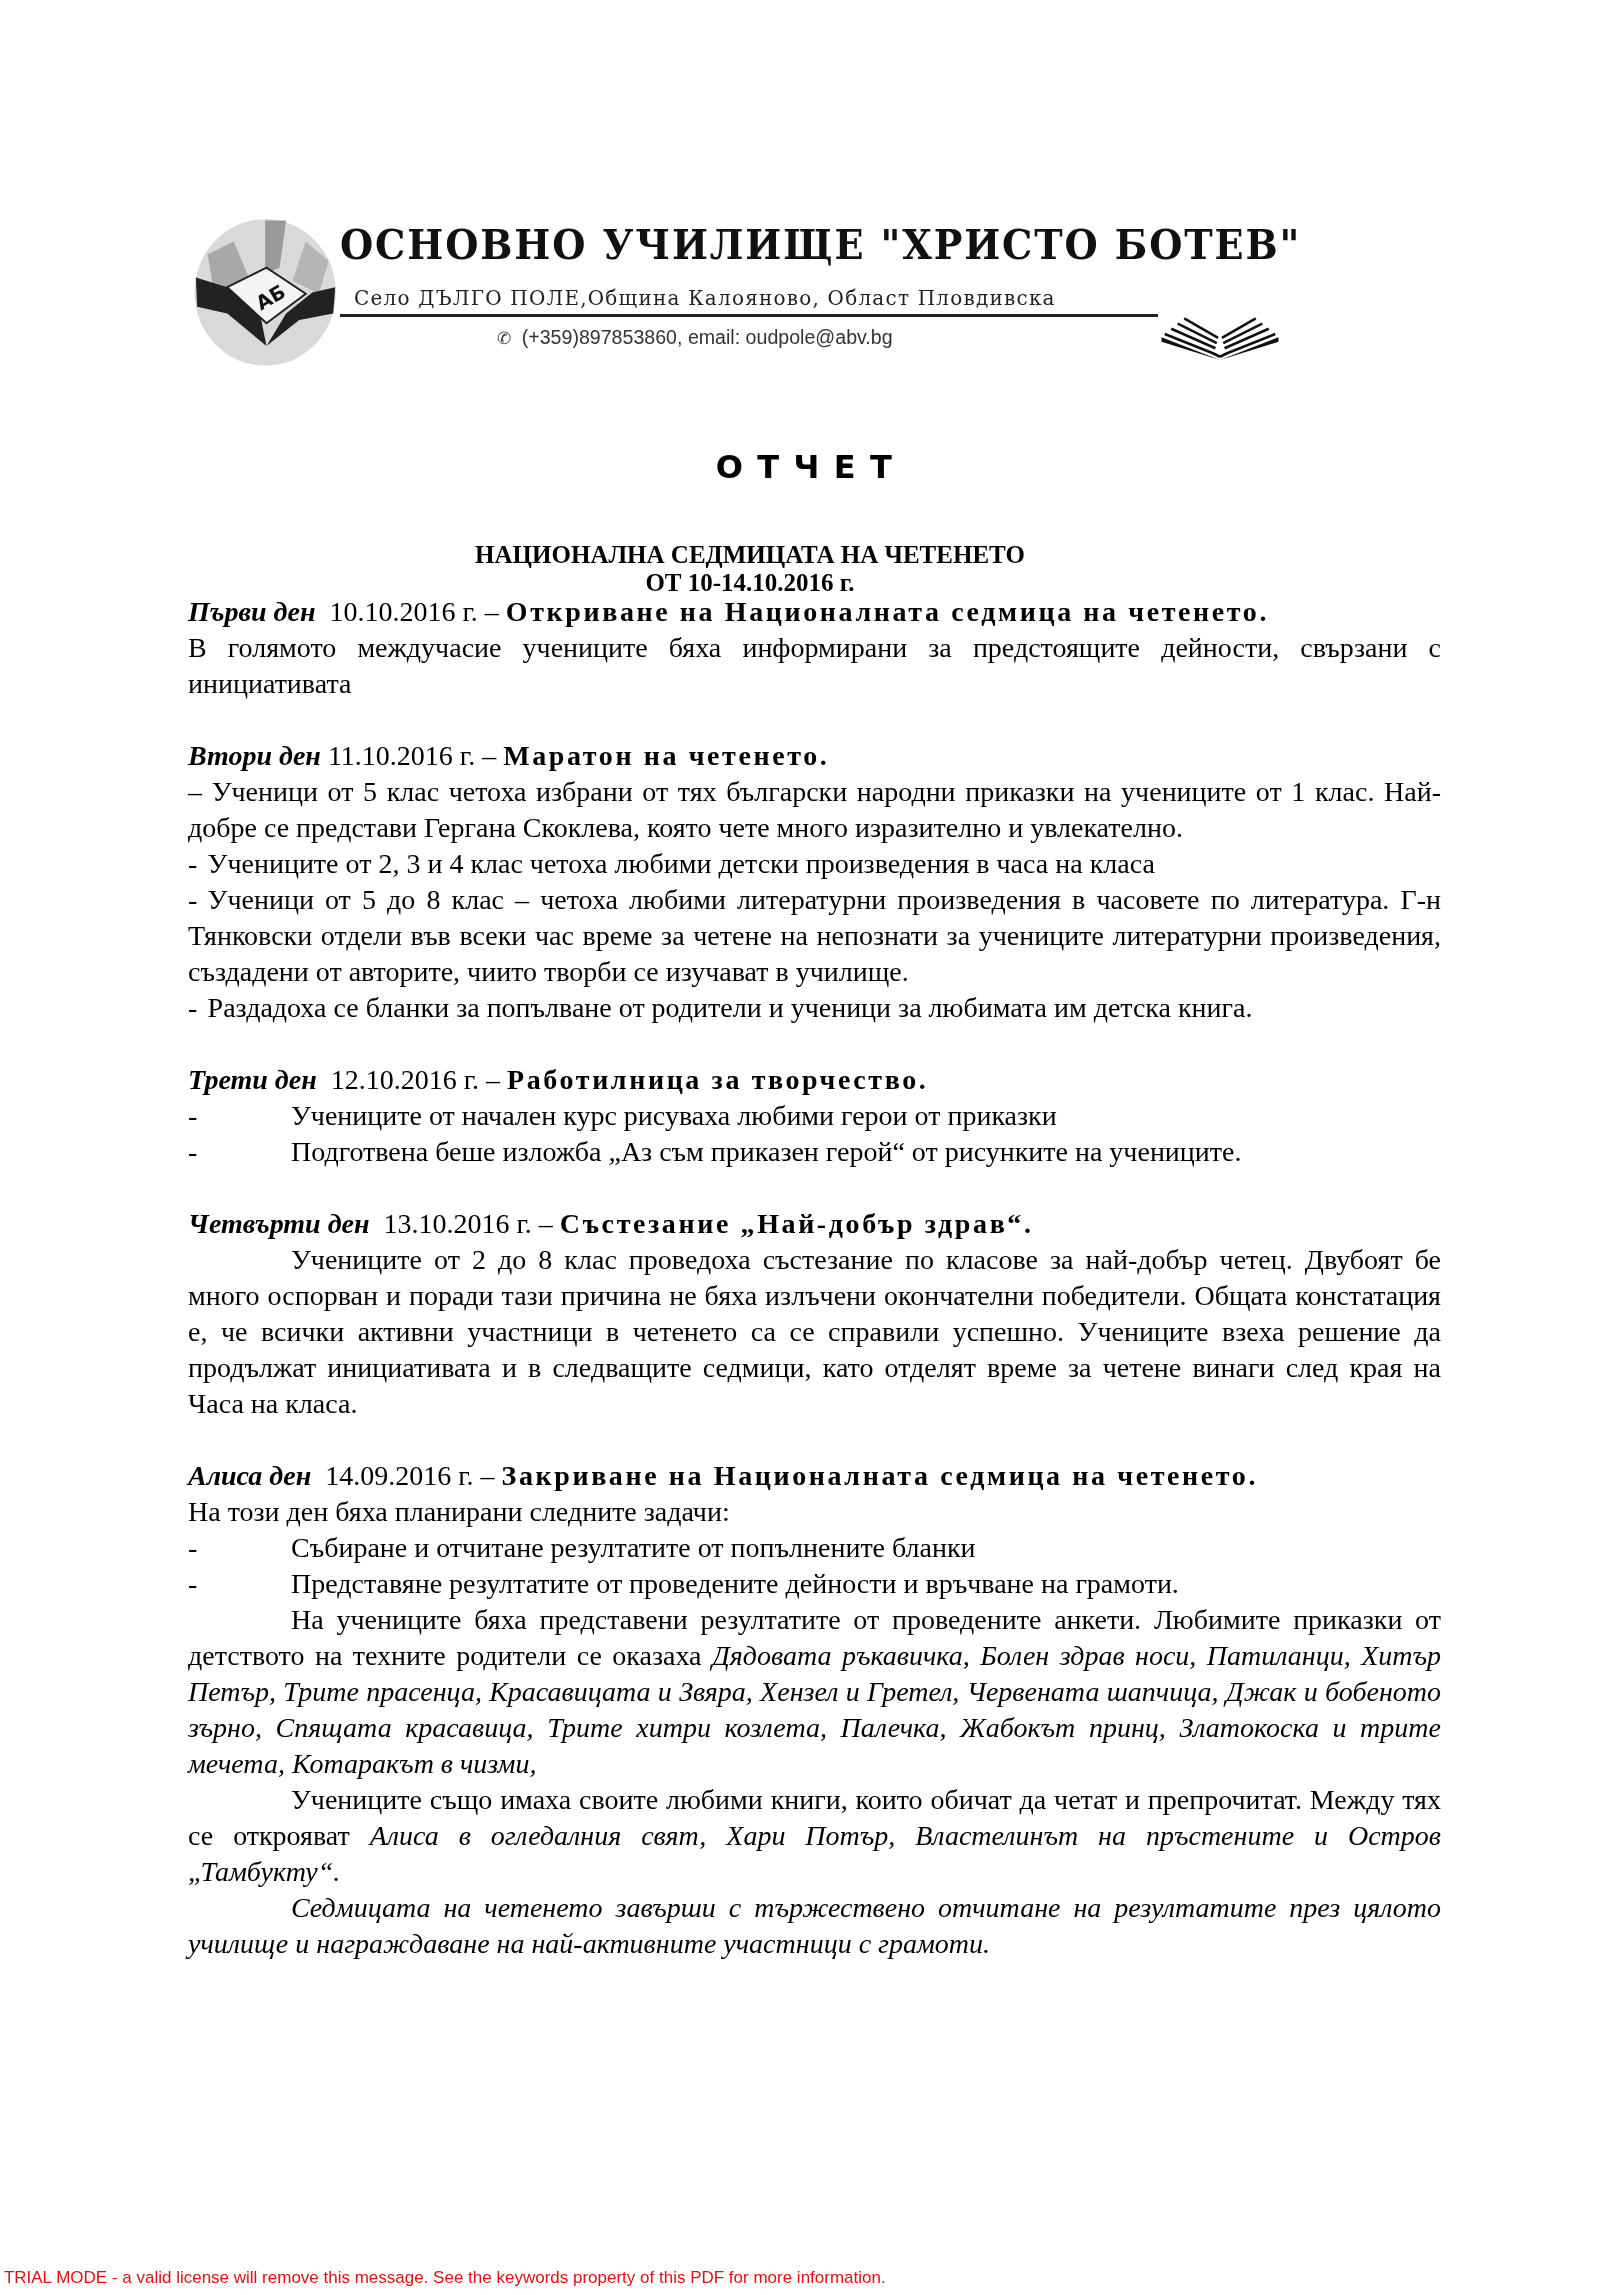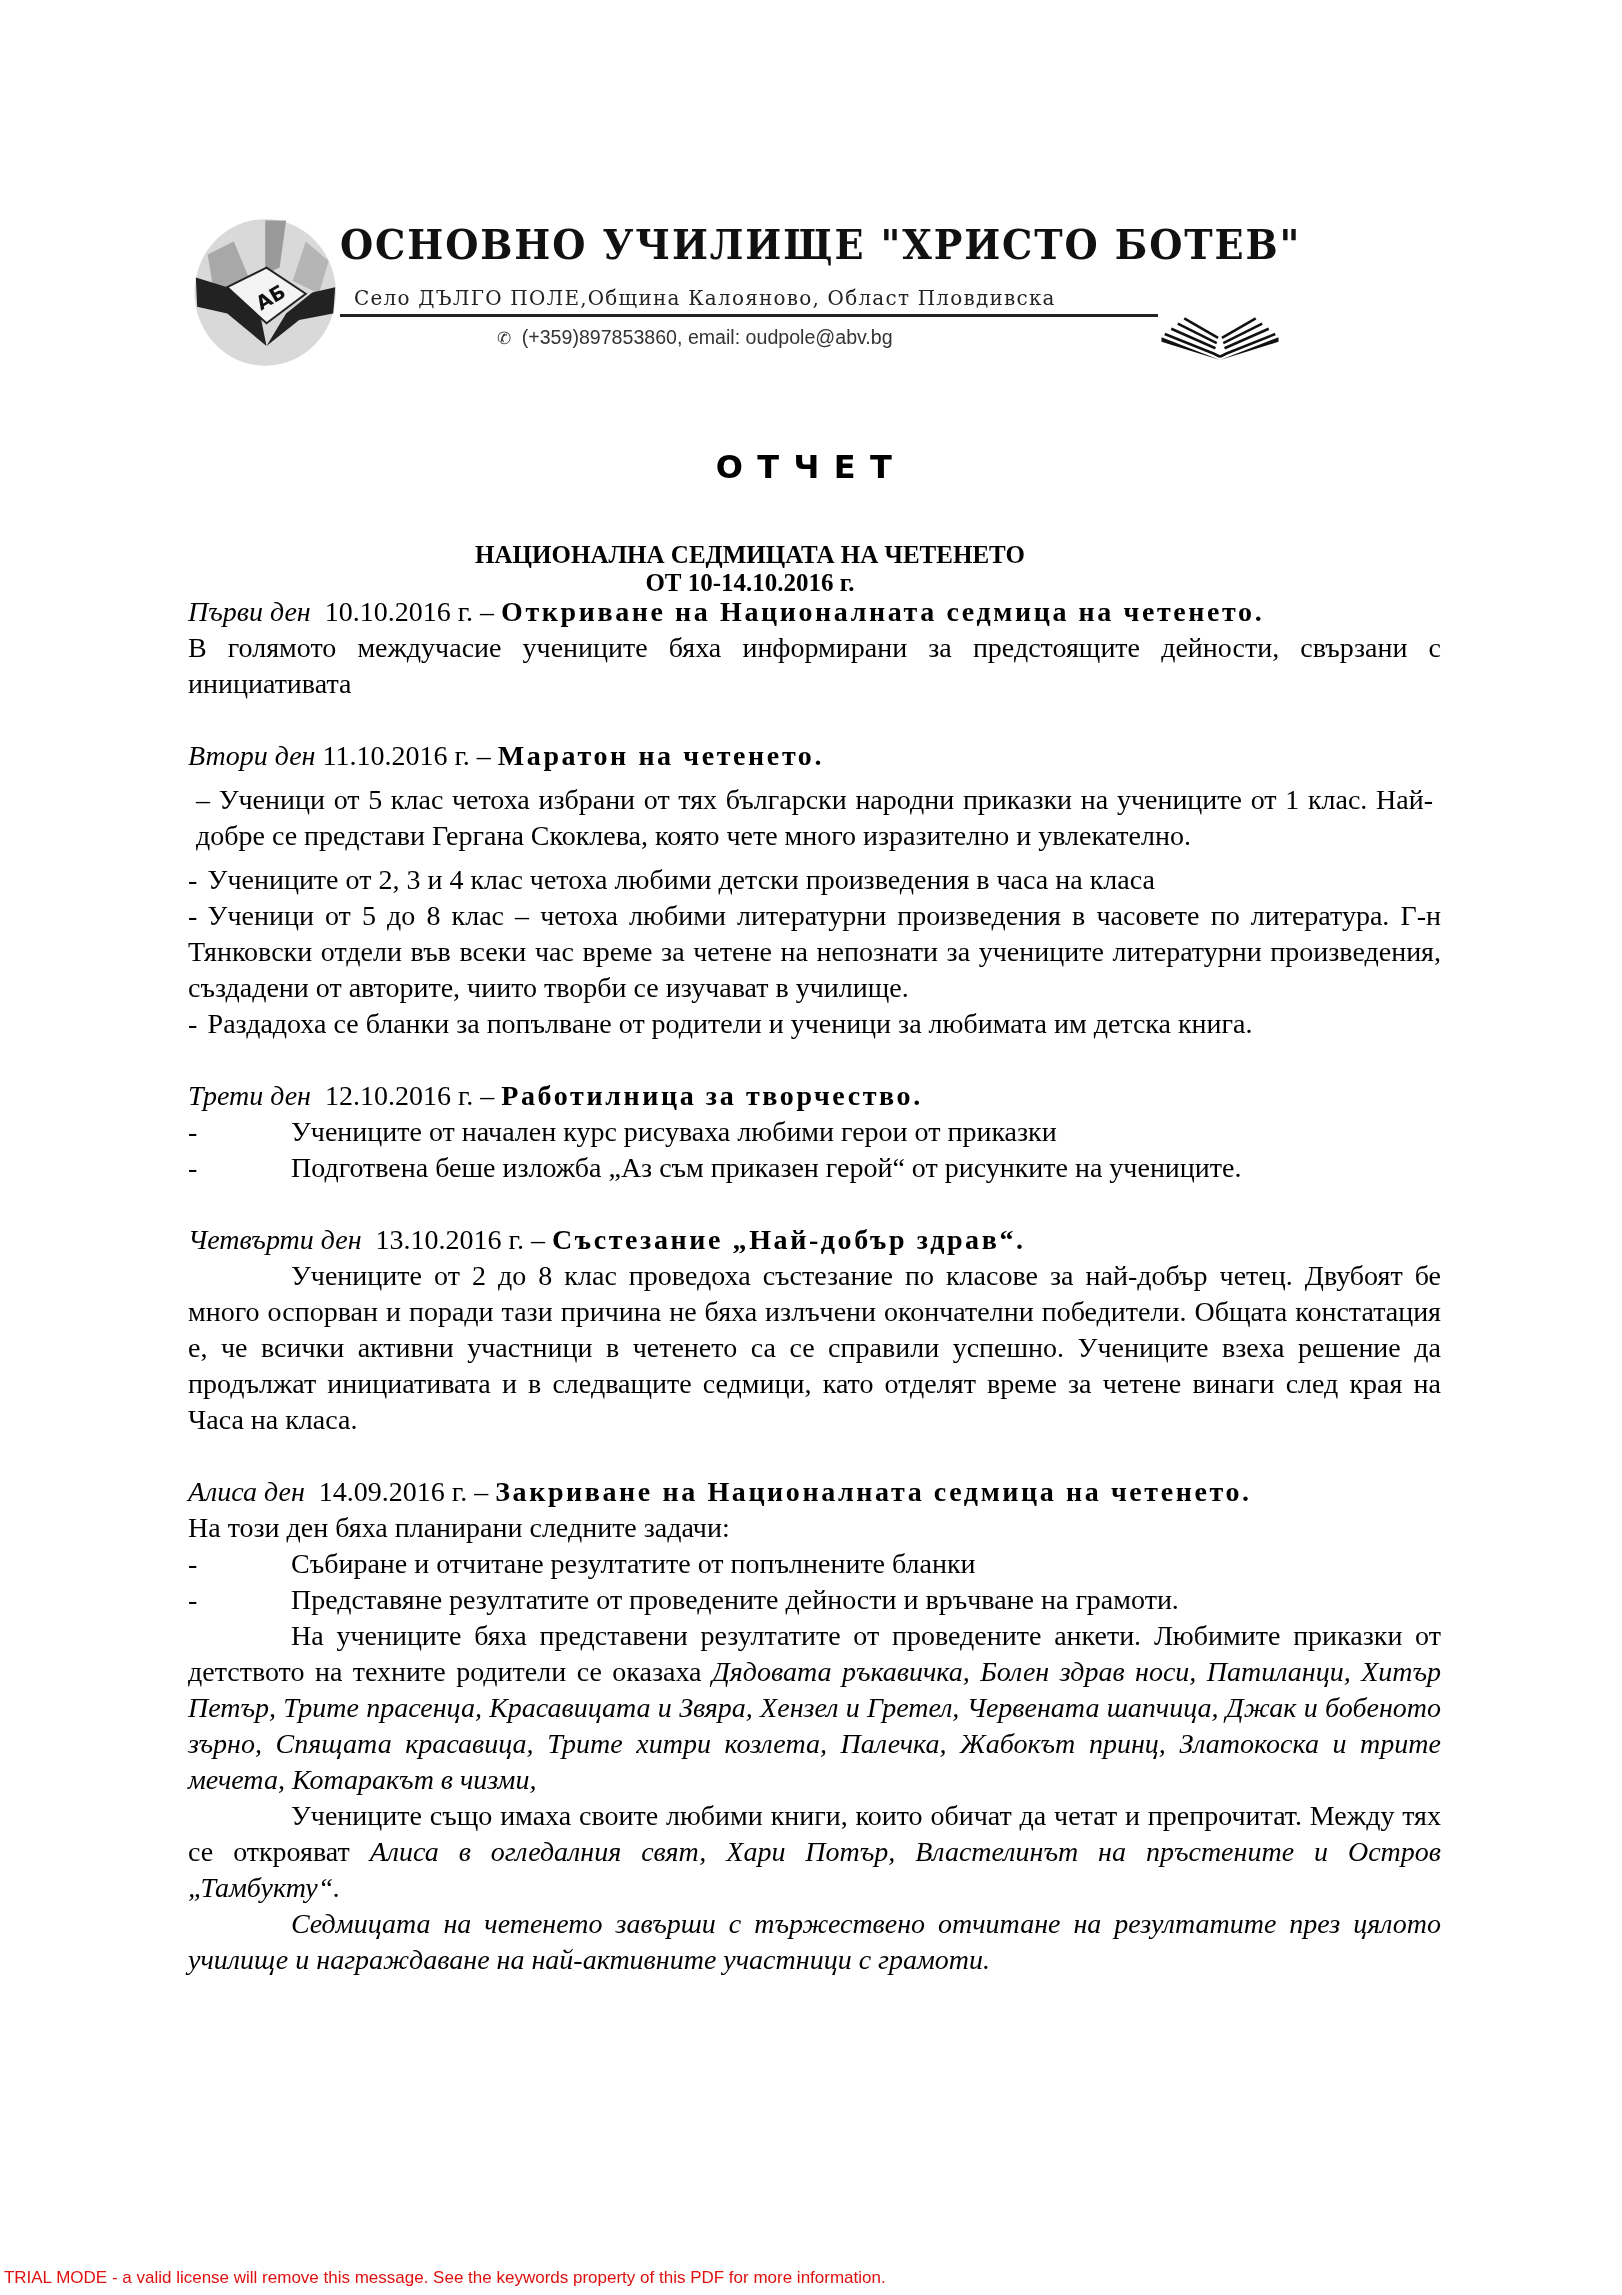--- a/index.html
+++ b/index.html
@@ -42,23 +42,23 @@
   #subtitle-2 { top: 569px; }
 
   
   #content {
     position: absolute; left: 188px; top: 594px; width: 1253px;
     font-family: "Liberation Serif", serif; font-size: 28px; line-height: 36px;
   }
   .para { margin: 0; text-align: justify; }
   .gap { height: 36px; }
   .day-head { margin: 0; white-space: nowrap; }
-  .day-label { font-weight: normal; font-style: italic; }
+  .day-label { font-weight: bold; font-style: italic; }
   .day-title { letter-spacing: 2.6px; font-weight: bold; }
-  .dash-item { margin: 8px; text-align: justify; }
+  .dash-item { margin: 0; text-align: justify; }
   .dash-short { display: flex; margin: 0; }
   .dash-short .mk { width: 19.6px; flex: none; }
   .tab-item { display: flex; margin: 0; }
   .tab-item .mk { width: 103px; flex: none; }
   .indent { text-indent: 103px; }
   .it { font-style: italic; }
 
   
   #trial-footer {
     position: absolute; left: 3.9px; top: 2268px;

